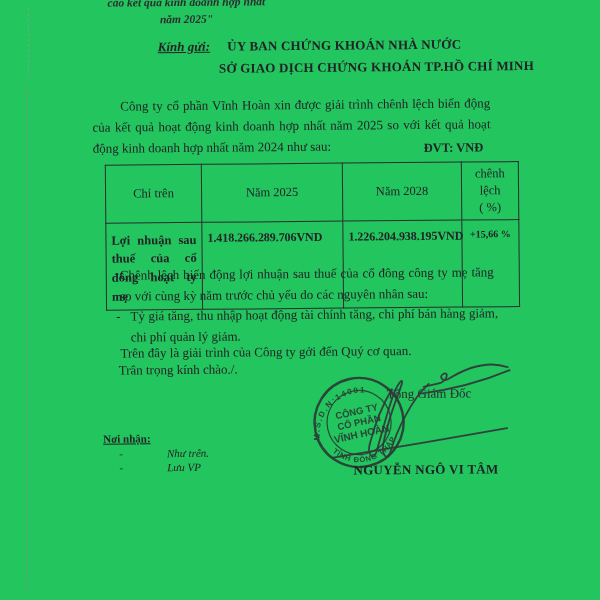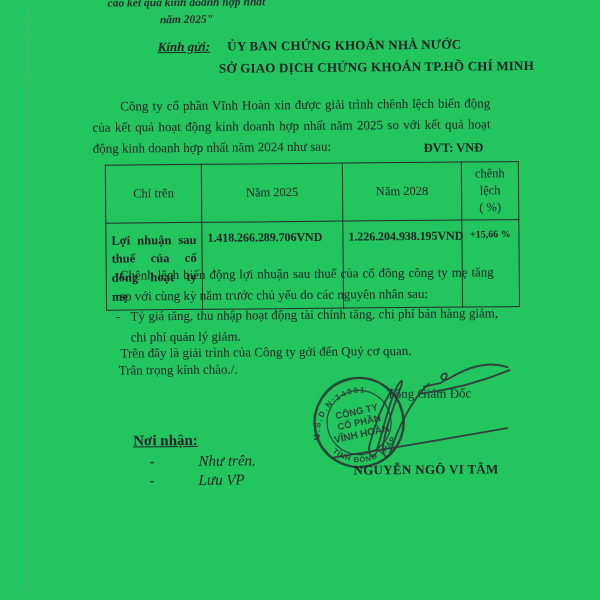--- a/index.html
+++ b/index.html
@@ -35,21 +35,21 @@
   td.c-num{font-size:12.1px;letter-spacing:-0.1px;padding-left:6px;}
   td.c-diff{text-align:center;padding-left:2px;padding-right:2px;font-size:10px;}
   .explain{left:120px;top:264px;width:374px;font-size:13px;line-height:1.6;text-align:justify;}
   .bullet{left:116px;top:305px;width:382px;display:flex;gap:10px;font-size:13px;line-height:1.6;}
   .bullet .dash{flex:0 0 auto;}
   .bullet .txt{text-align:justify;}
   .closing1{left:120px;top:344px;font-size:13px;}
   .closing2{left:118px;top:361px;font-size:13px;}
   .sig-title{left:386px;top:387px;font-size:13px;white-space:nowrap;color:#2a2a2e;}
   .sig-name{left:352px;top:463px;width:132px;text-align:center;font-size:13px;font-weight:700;letter-spacing:.3px;white-space:nowrap;}
-  .recipients{left:132px;top:431px;font-size:15px;}
+  .recipients{left:102px;top:431px;font-size:11px;}
   .recipients .lbl{font-weight:700;text-decoration:underline;margin-bottom:3px;}
   .recipients .row{display:flex;gap:14px;margin-left:16px;line-height:1.25;}
   .recipients .itm{font-style:italic;margin-left:30px;}
   .fold-dash{left:28px;top:8px;height:70px;width:0;border-left:1px dashed #9a9a9a;opacity:.55;}
   .fold-line{left:26px;top:84px;height:506px;width:1px;background:#8b8b8b;opacity:.5;}
   .stamp{left:303px;top:368px;}
   .signature{left:300px;top:352px;}
   .grain{position:absolute;inset:0;pointer-events:none;}
 </style>
 </head>

